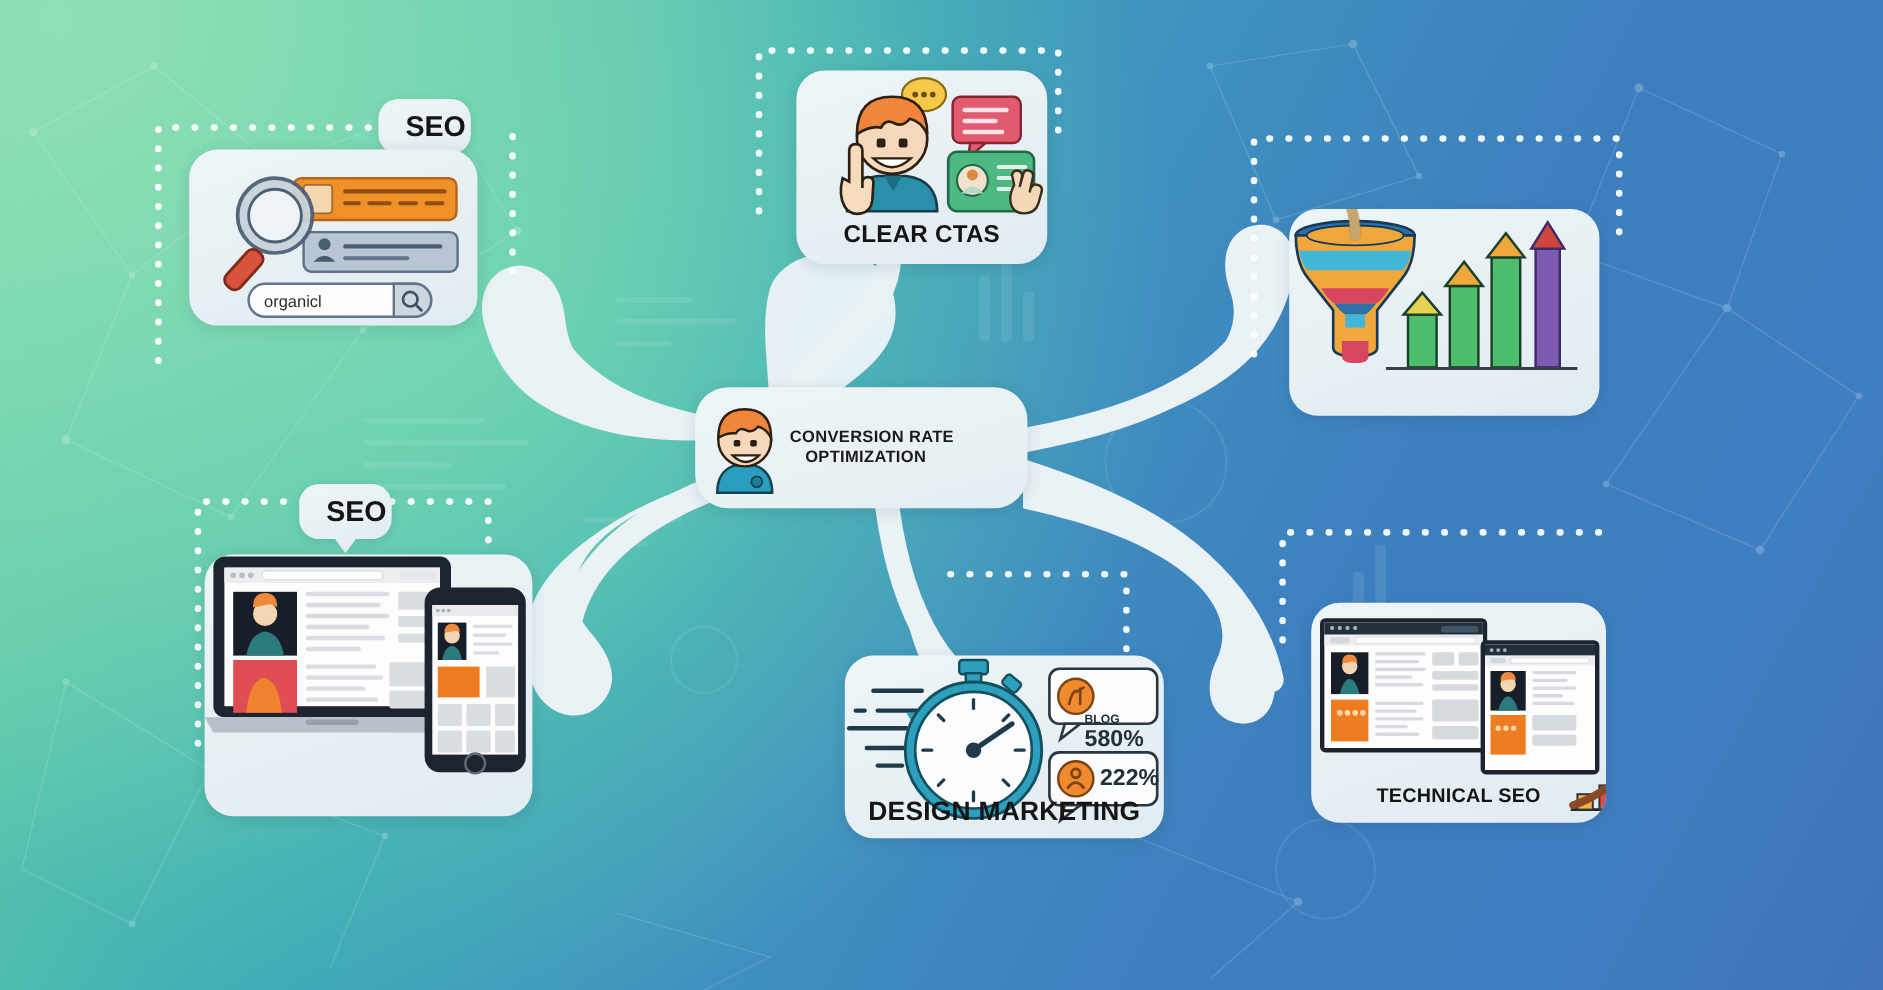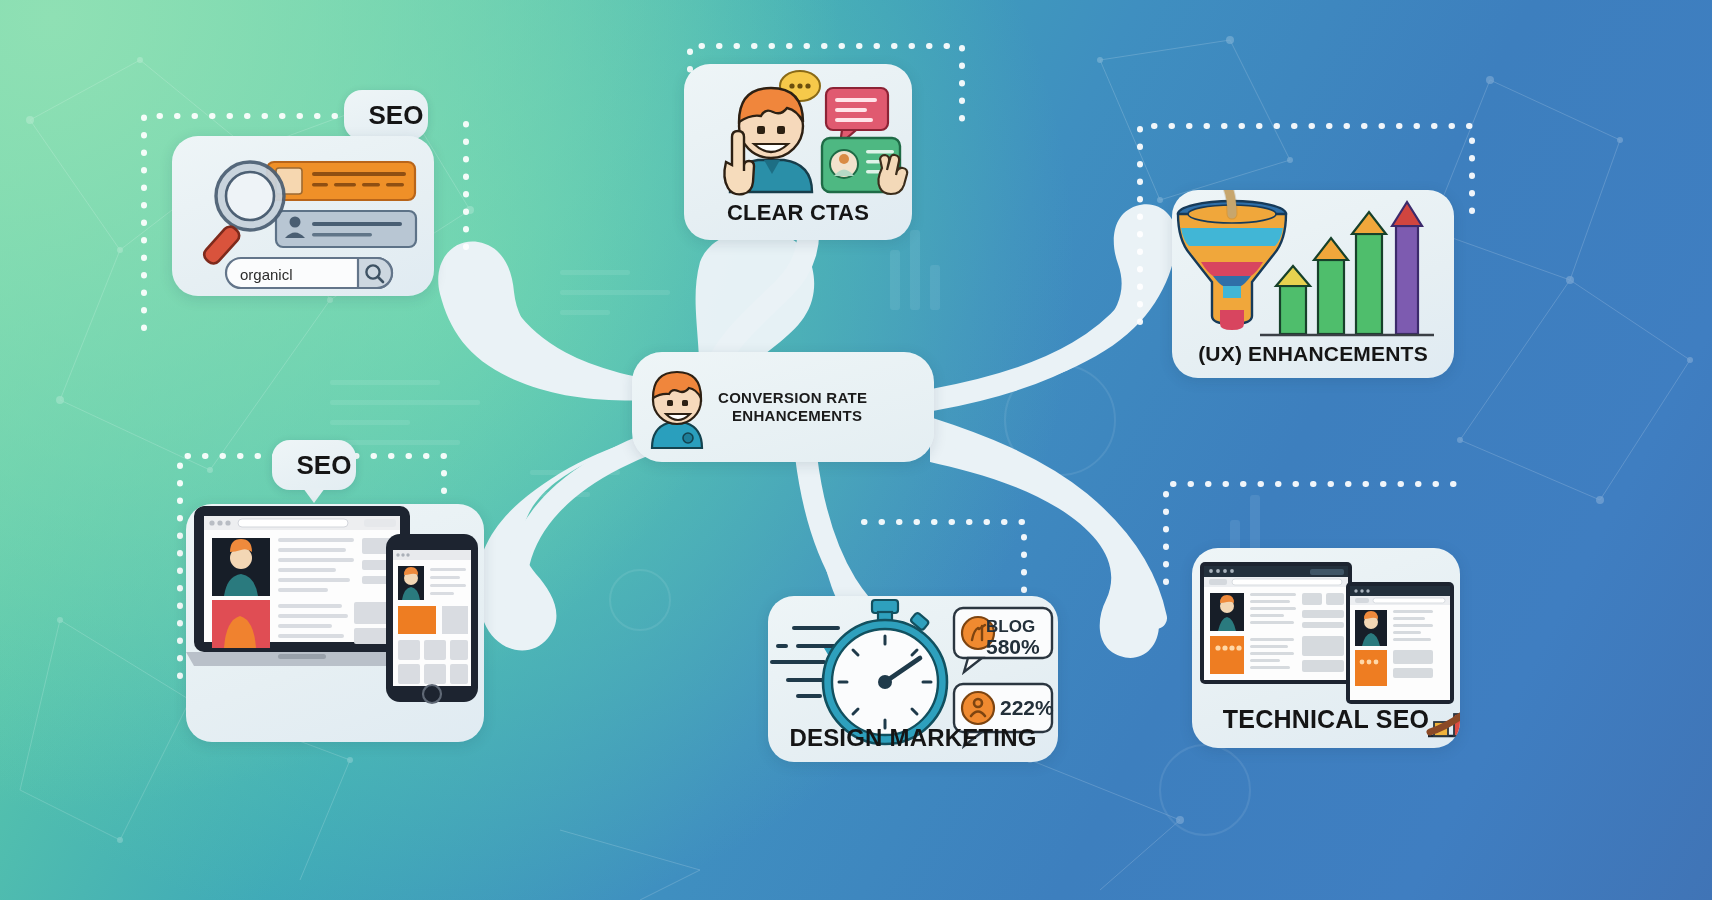--- a/index.html
+++ b/index.html
@@ -193,21 +193,21 @@
       <span style="font-size:15px;color:#2c2c2c;">organicl</span>
     </div>
   </div>
 
   <svg class="dotted" style="left:676px;top:34px;width:300px;height:200px" viewBox="0 0 300 200">
     <g stroke="#ffffff" stroke-width="6" stroke-linecap="round" stroke-dasharray="0.5 17" fill="none" opacity=".92">
       <path d="M14 158 L14 12 L286 12 L286 92"></path>
     </g>
   </svg>
 
-  <div class="node" style="left:684px;top:64px;width:228px;height:176px;">
+  <div class="node" style="left:724px;top:64px;width:228px;height:176px;">
     <svg class="art" viewBox="0 0 228 176">
 
       <ellipse cx="116" cy="22" rx="20" ry="15" fill="#f6c94a" stroke="#8a6a16" stroke-width="2"></ellipse>
       <path d="M106 34 l-7 12 l14 -6 z" fill="#f6c94a" stroke="#8a6a16" stroke-width="2"></path>
       <g fill="#6b4e0d">
           <circle cx="108" cy="22" r="2.6"></circle>
           <circle cx="116" cy="22" r="2.6"></circle>
           <circle cx="124" cy="22" r="2.6"></circle>
         </g>
 
@@ -286,21 +286,20 @@
         <path d="M0 0 l86 0 l0 -11 l26 18 l-26 18 l0 -11 l-86 0 z" fill="#f0a73b" stroke="#7c4d14" stroke-width="2.2" transform="translate(0,6)"></path>
         <g fill="#fff6d9">
             <circle cx="16" cy="13" r="3"></circle>
             <circle cx="30" cy="13" r="3"></circle>
             <circle cx="44" cy="13" r="3"></circle>
             <circle cx="58" cy="13" r="3"></circle>
             <circle cx="72" cy="13" r="3"></circle>
           </g>
       </g>
     </svg>
-    <div class="cap" style="bottom:12px;font-size:21px;">(UX) ENHANCEMENTS</div>
   </div>
 
   <svg class="dotted" style="left:166px;top:440px;width:300px;height:250px" viewBox="0 0 300 250">
     <g stroke="#ffffff" stroke-width="6" stroke-linecap="round" stroke-dasharray="0.5 17" fill="none" opacity=".92">
       <path d="M14 236 L14 16 L112 16"></path>
       <path d="M190 16 L278 16 L278 92"></path>
     </g>
   </svg>
 
   <div class="tag" style="left:272px;top:440px;width:84px;height:50px;font-size:26px;">
@@ -429,21 +428,21 @@
       <rect x="186" y="88" width="98" height="48" rx="9" fill="#fbfcfd" stroke="#2b3640" stroke-width="2.4"></rect>
       <path d="M200 136 l-4 14 l18 -14 z" fill="#fbfcfd" stroke="#2b3640" stroke-width="2.4"></path>
       <circle cx="210" cy="112" r="16" fill="#f08a30" stroke="#7d4410" stroke-width="2.2"></circle>
       <g stroke="#7d4410" stroke-width="2.6" fill="none" stroke-linecap="round">
         <circle cx="210" cy="107" r="4"></circle>
           <path d="M203 120 q7 -9 14 0"></path>
       </g>
     </svg>
     <div style="position:absolute;left:418px;top:0;"></div>
     <div style="position:absolute;left:218px;top:22px;width:66px;line-height:1.05;">
-      <div style="font-size:17px;font-weight:700;color:#23303a;">BLOG</div>
+      <div style="font-size:11px;font-weight:700;color:#23303a;margin-top:31px;">BLOG</div>
       <div style="font-size:21px;font-weight:700;color:#23303a;">580%</div>
     </div>
     <div style="position:absolute;left:232px;top:100px;width:66px;">
       <div style="font-size:21px;font-weight:700;color:#23303a;">222%</div>
     </div>
     <div class="cap" style="bottom:10px;font-size:24px;">DESIGN MARKETING</div>
   </div>
 
   <svg class="dotted" style="left:1152px;top:470px;width:330px;height:120px" viewBox="0 0 330 120">
     <g stroke="#ffffff" stroke-width="6" stroke-linecap="round" stroke-dasharray="0.5 17" fill="none" opacity=".92">
@@ -552,34 +551,34 @@
         <rect x="72" y="44" width="14" height="48" fill="#2f6fa8"></rect>
       </g>
       <path d="M8 88 C34 80 56 60 84 28" fill="none" stroke="#8b4a27" stroke-width="7" stroke-linecap="round"></path>
       <path d="M78 20 l16 4 l-6 16 z" fill="#8b4a27"></path>
       <circle cx="78" cy="72" r="22" fill="#fbfcfd" stroke="#2b3640" stroke-width="2.4"></circle>
       <circle cx="78" cy="64" r="9" fill="#f3d7b5" stroke="#2b3640" stroke-width="1.8"></circle>
       <path d="M70 60 q0 -9 8 -9 q8 0 8 9 q-4 -3 -8 -2 q-4 1 -8 2 z" fill="#ef8a3c"></path>
       <path d="M64 88 q4 -16 14 -17 q10 1 14 17 z" fill="#ef7f28" stroke="#2b3640" stroke-width="1.8"></path>
     </svg>
 
-    <div class="cap" style="bottom:14px;font-size:25px;margin-top:17px;">TECHNICAL SEO</div>
+    <div class="cap" style="bottom:14px;font-size:18px;margin-top:17px;">TECHNICAL SEO</div>
   </div>
 
   <div id="hub">
     <svg width="62" height="86" viewBox="0 0 62 86">
       <path d="M6 84 q0 -20 16 -25 l18 0 q16 5 16 25 z" fill="#2a9fbd" stroke="#14434f" stroke-width="2.2"></path>
       <circle cx="31" cy="36" r="24" fill="#f6d9bb" stroke="#2d2013" stroke-width="2.2"></circle>
       <path d="M7 34 q0 -26 24 -26 q24 0 24 26 q-5 -9 -12 -10 q-5 6 -11 3 q-6 -3 -9 3 q-8 -1 -16 4 z" fill="#f0863c" stroke="#2d2013" stroke-width="2.2"></path>
       <g fill="#2d2013">
           <rect x="21" y="36" width="6" height="6" rx="1.6"></rect>
           <rect x="36" y="36" width="6" height="6" rx="1.6"></rect>
         </g>
       <path d="M20 50 q12 12 24 0 z" fill="#fff" stroke="#2d2013" stroke-width="2"></path>
       <circle cx="42" cy="74" r="5" fill="#1d7e98" stroke="#14434f" stroke-width="1.6"></circle>
     </svg>
     <div>
       <div class="hubtxt">CONVERSION RATE</div>
-      <div class="hubtxt hl2">ENHANCEMENTS</div>
+      <div class="hubtxt hl2">OPTIMIZATION</div>
     </div>
   </div>
 
 </div>
 
 </body></html>

